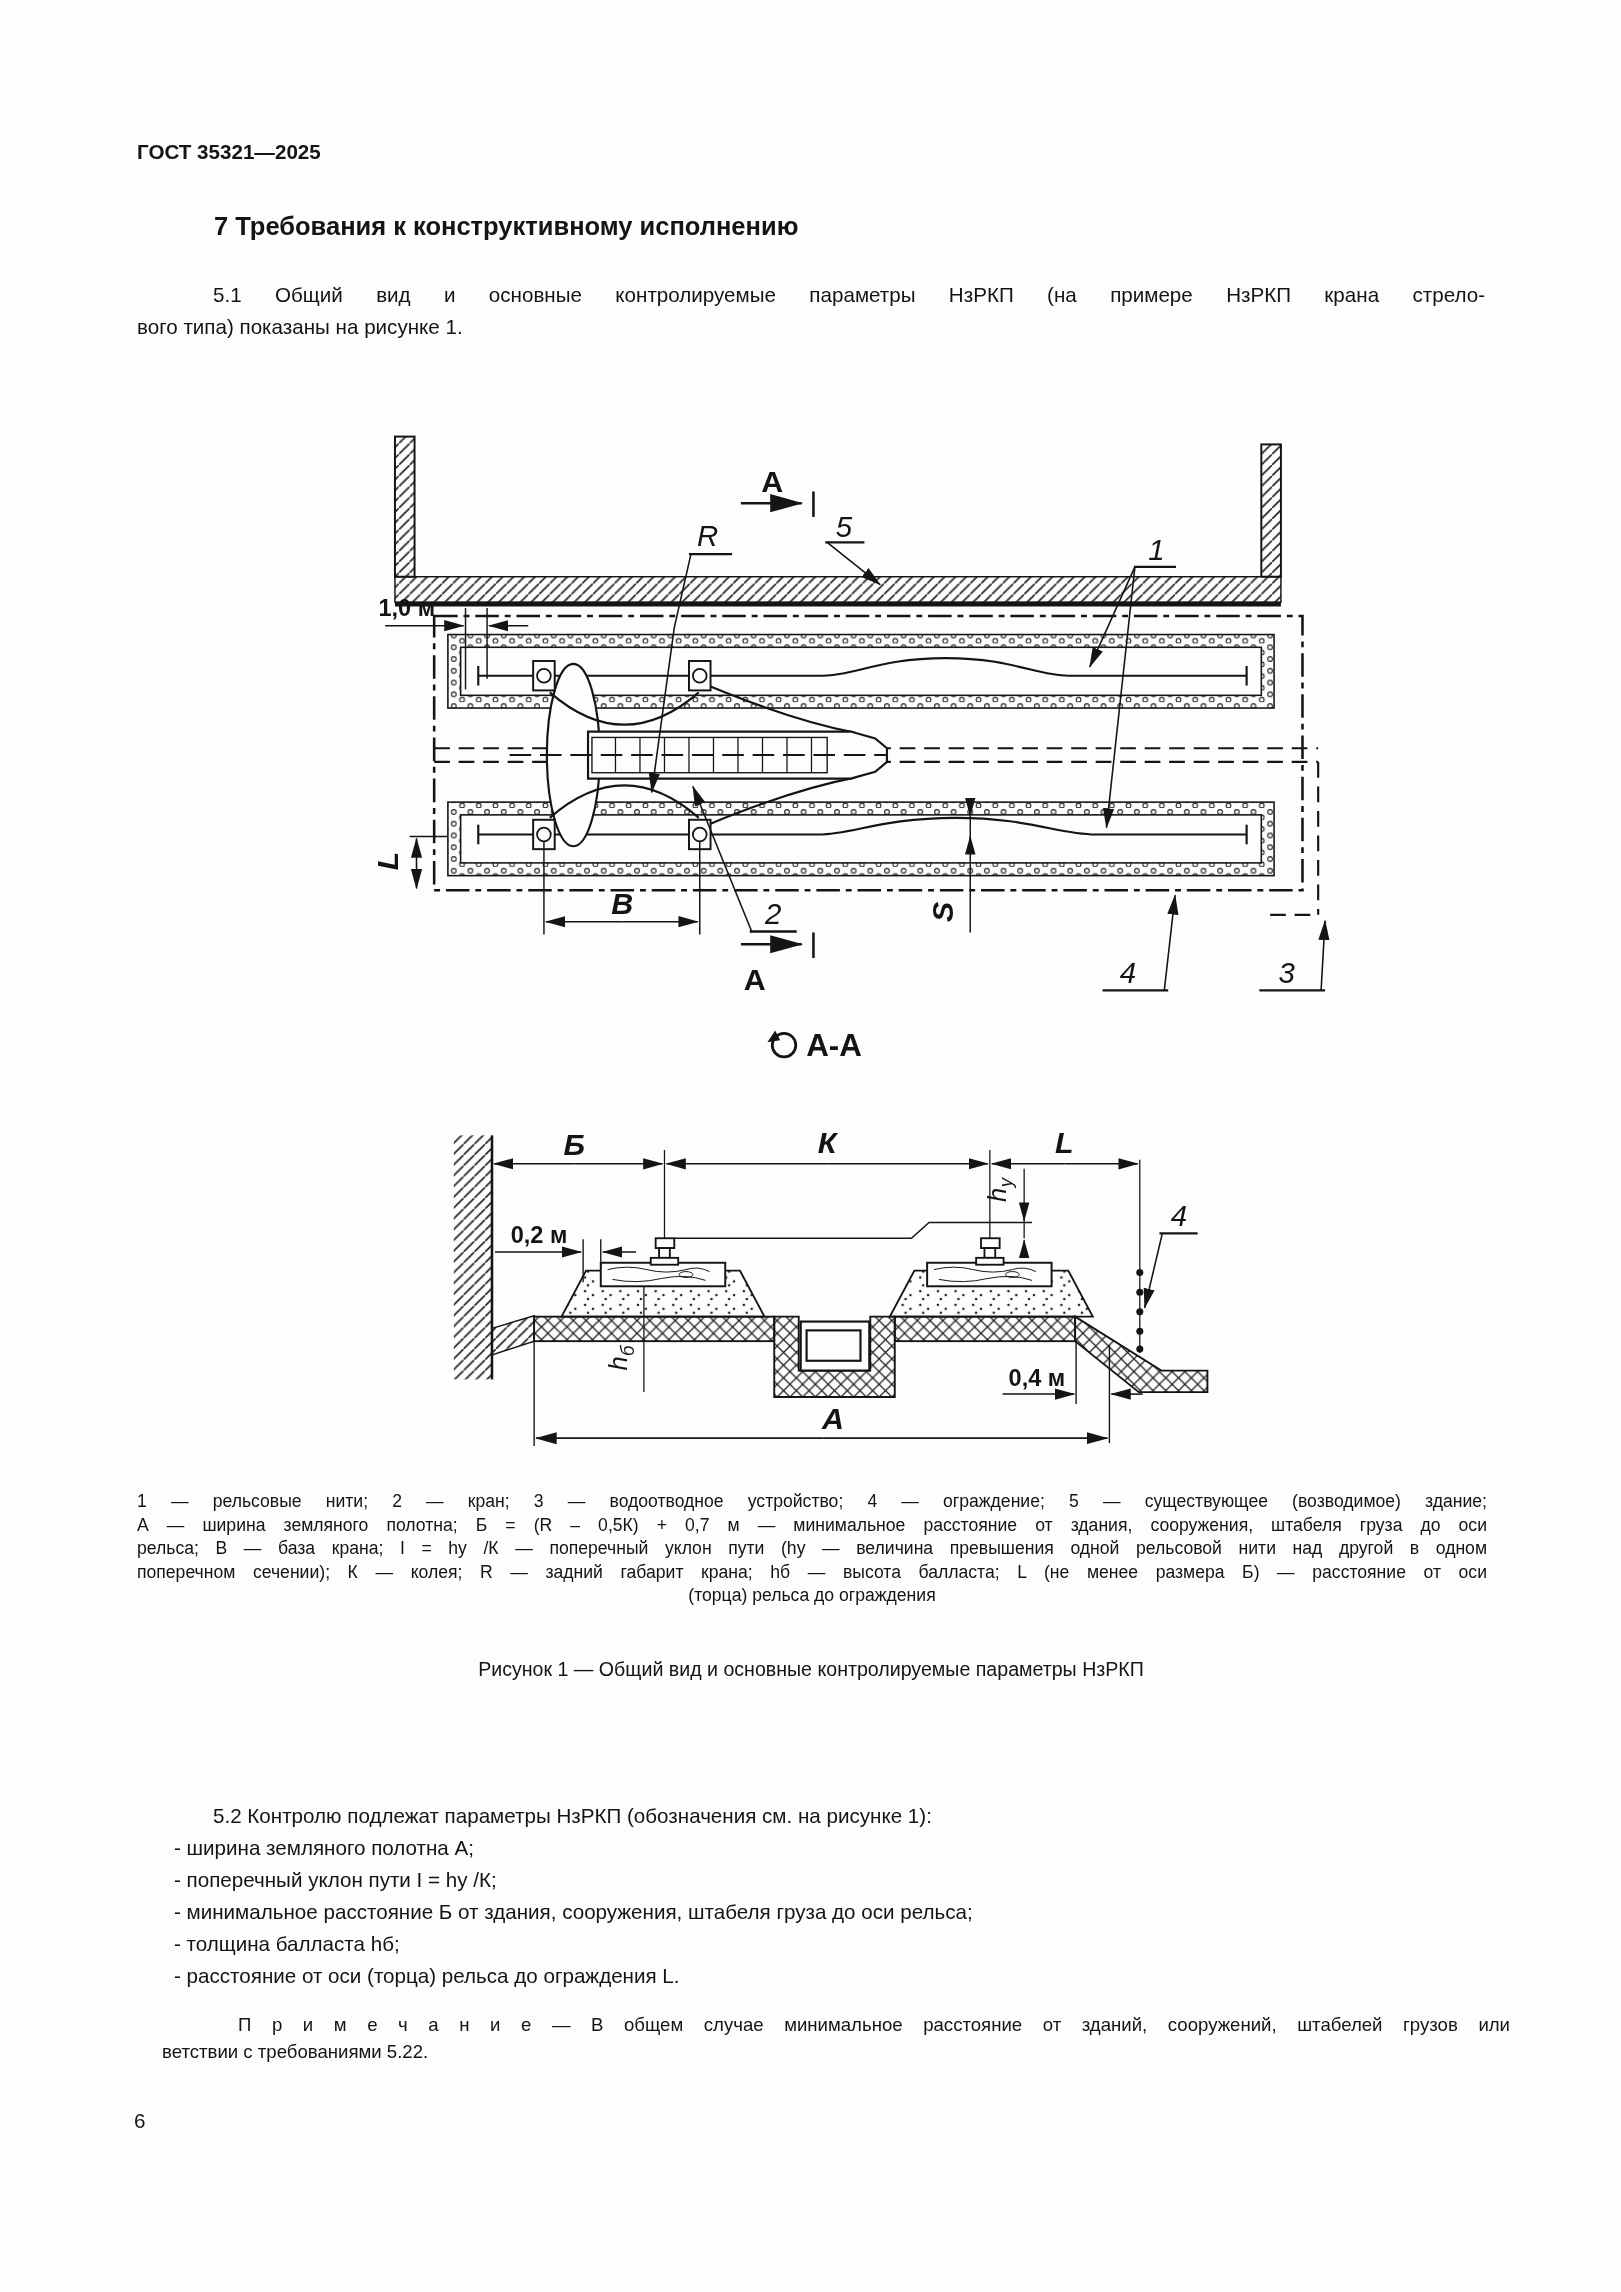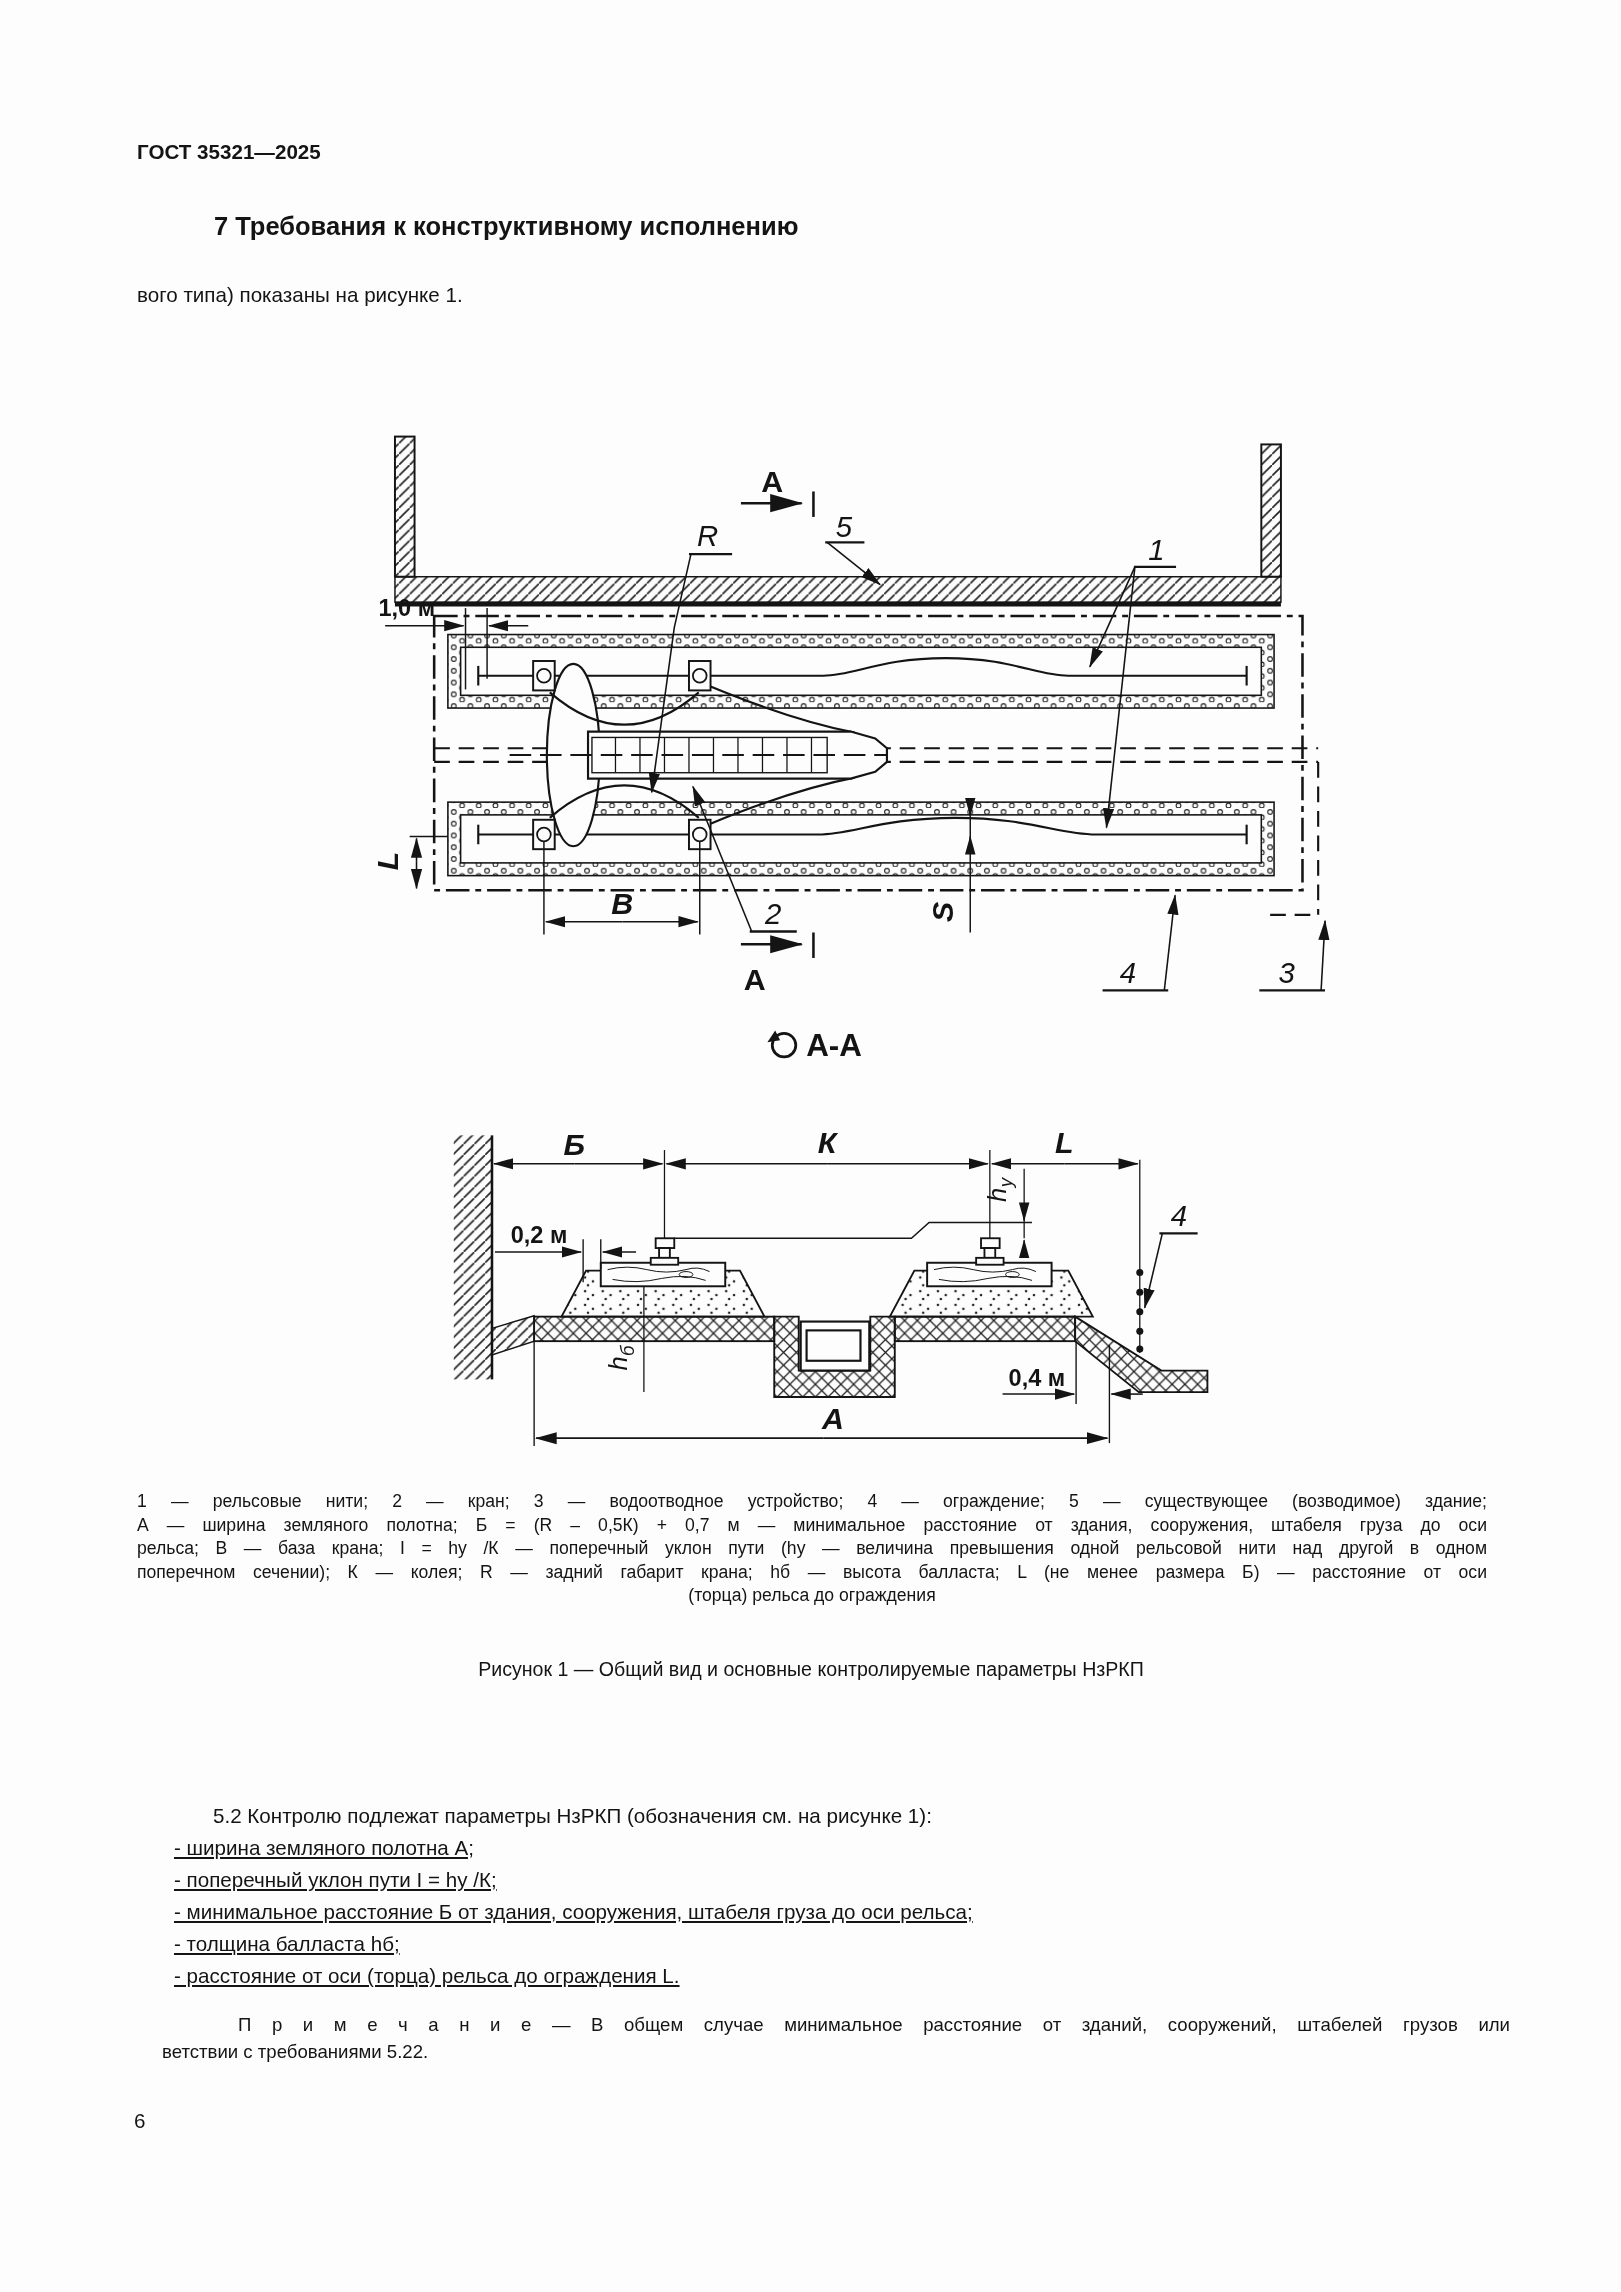--- a/index.html
+++ b/index.html
@@ -7,21 +7,21 @@
         font-family:"Liberation Sans",sans-serif;overflow:hidden;}
   .abs{position:absolute;}
   .hdr{font-size:20.6px;font-weight:bold;}
   .h2{font-size:25.5px;font-weight:bold;}
   .body-txt{font-size:20.6px;line-height:32px;}
   .jline{text-align:justify;text-align-last:justify;}
   .indent{text-indent:76px;}
   .legend{font-size:17.6px;line-height:23.5px;font-style:italic;}
   .legend .ln{font-style:normal;}
   .caption{font-size:19.6px;text-align:center;}
-  .list{font-size:20.6px;line-height:32px;text-decoration:underline;}
+  .list{font-size:20.6px;line-height:32px;}
   .note{font-size:18.6px;line-height:27.4px;margin-left:25px;}
   .pagenum{font-size:20.6px;}
   svg text{fill:#141414;}
   .dimtxt{font-size:24px;font-weight:bold;}
   .lbl{font-size:30px;font-style:italic;}
   .lblb{font-size:31px;font-style:italic;font-weight:bold;}
   .cutA{font-size:31px;font-weight:600;}
   .secttl{font-size:32px;font-weight:bold;}
   .hsub{font-size:19px;font-style:italic;}
   .hmain{font-size:26px;font-style:italic;}
@@ -29,20 +29,21 @@
 </head>
 <body>
 
 <div class="page">
 
   <div class="abs hdr" style="left:137px;top:140px;">ГОСТ 35321—2025</div>
 
   <div class="abs h2" style="left:214px;top:212px;">7 Требования к конструктивному исполнению</div>
 
   <div class="abs body-txt" style="left:137px;top:279px;width:1348px;">
+    <div class="jline indent">5.1 Общий вид и основные контролируемые параметры НзРКП (на примере НзРКП крана стрело-</div>
     <div>вого типа) показаны на рисунке 1.</div>
   </div>
 
   <svg class="abs" style="left:0;top:314px;" width="1621" height="1186" viewBox="0 0 1654 1210">
     <defs>
       <marker id="arr" viewBox="0 0 12 8" refX="11.4" refY="4" markerWidth="13" markerHeight="9" orient="auto-start-reverse">
         <path d="M0,0.7 L12,4 L0,7.3 Z" fill="#141414"></path>
       </marker>
       <pattern id="hatch" patternUnits="userSpaceOnUse" width="11" height="11">
         <path d="M-1,12 L12,-1" stroke="#222" stroke-width="1.7" fill="none"></path>

